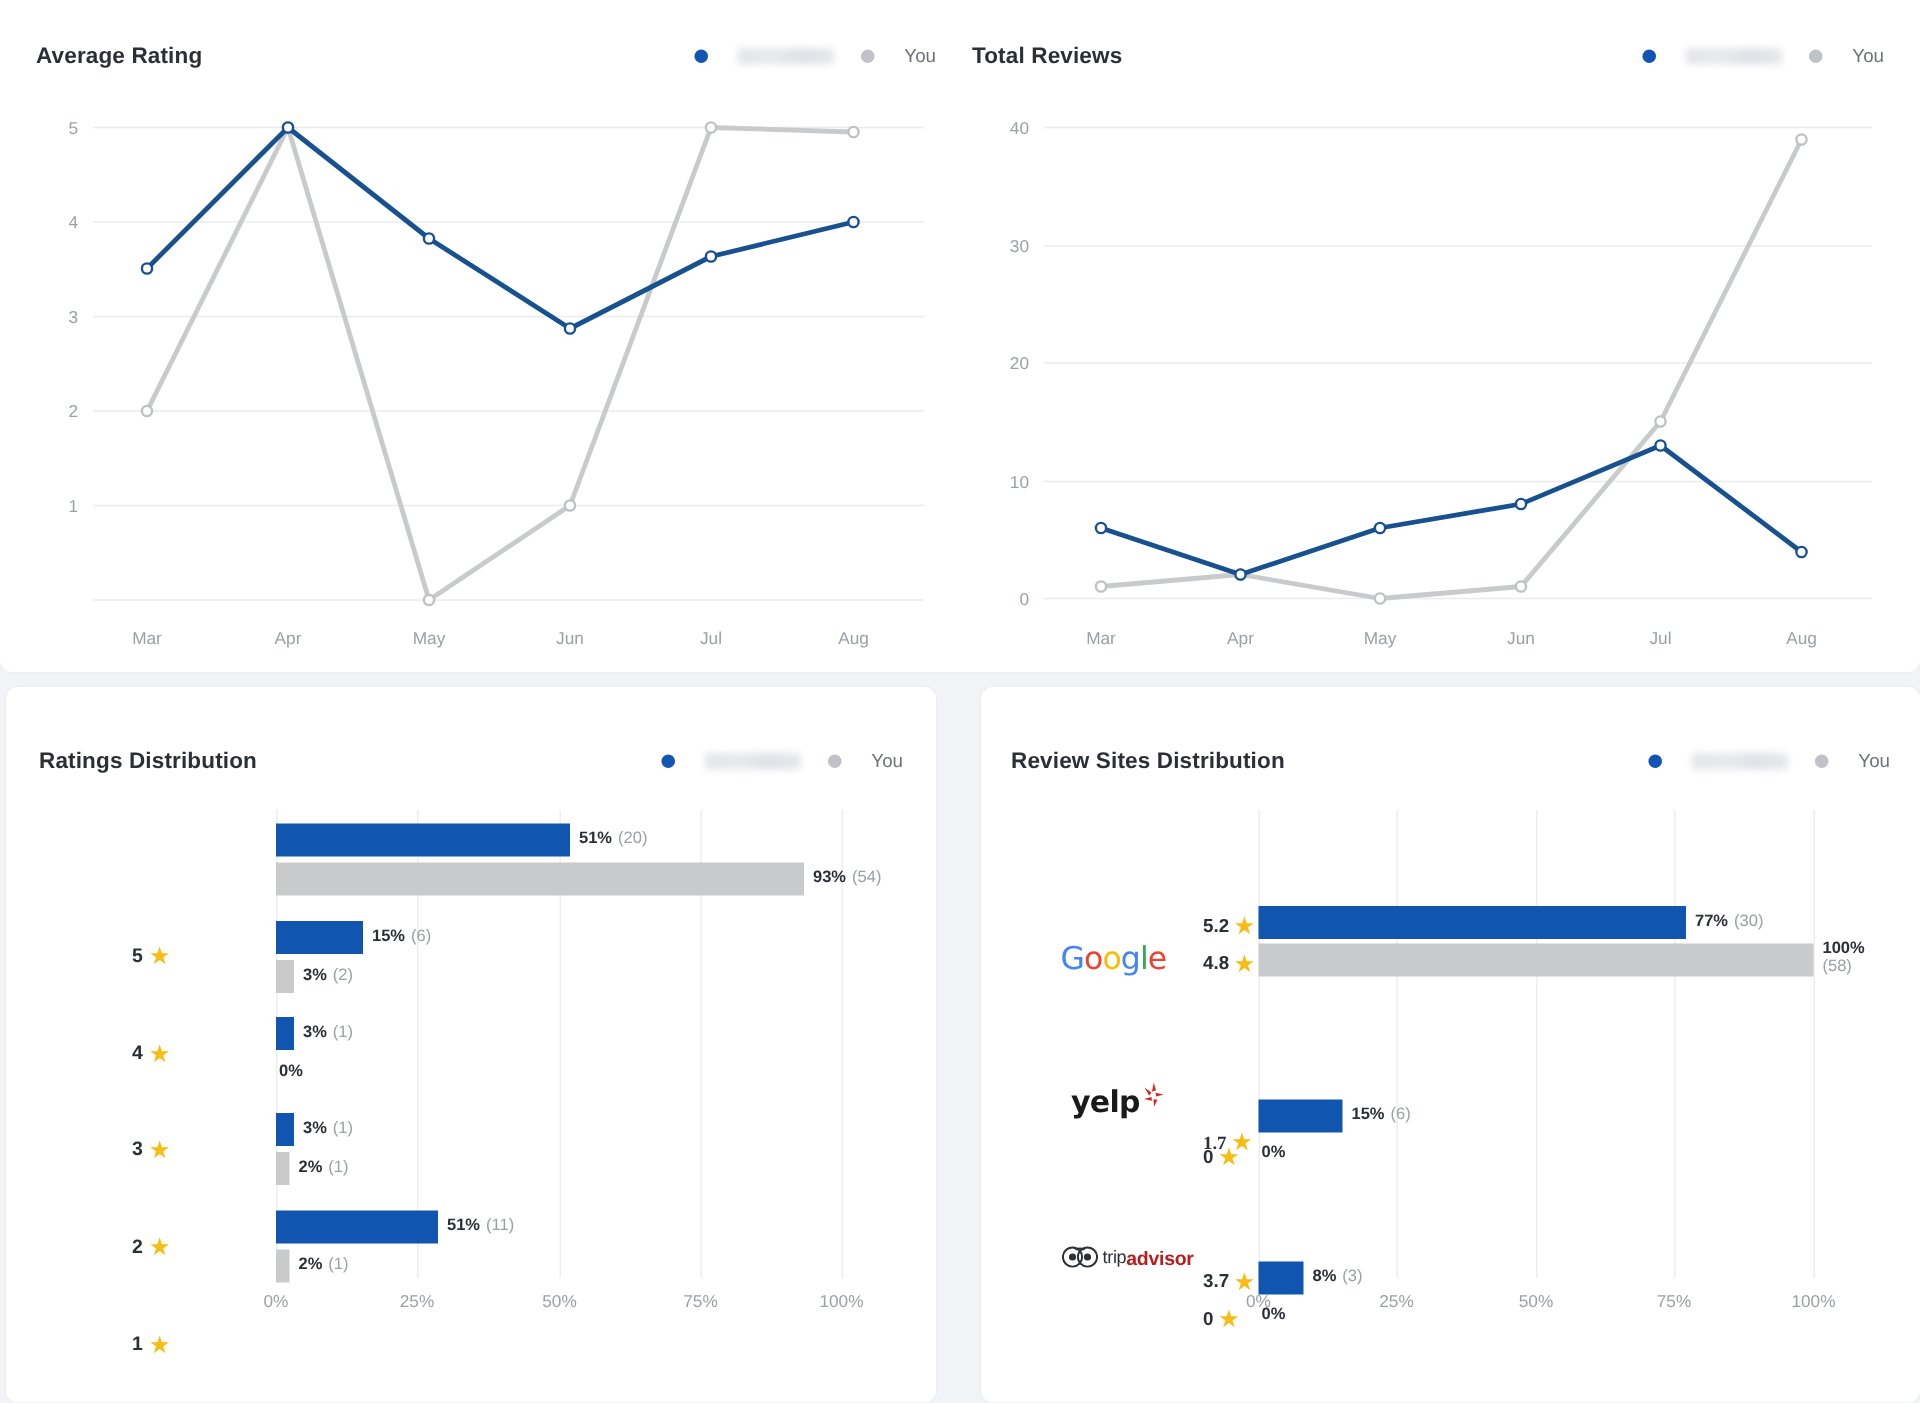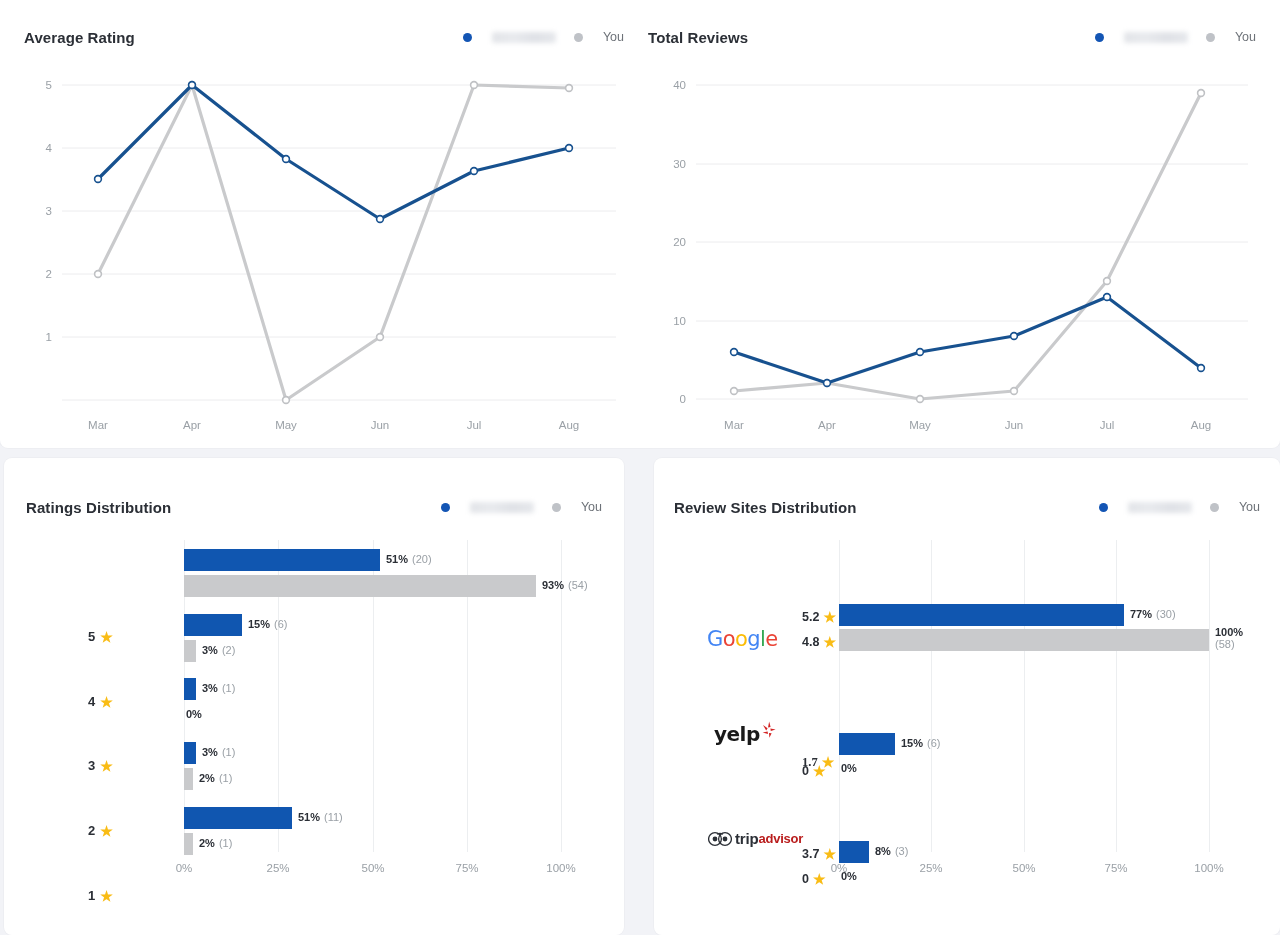--- a/index.html
+++ b/index.html
@@ -90,21 +90,21 @@
   .vgrid { position: absolute; width: 1px; background: #eceef0; }
 
   
   .site-logo { position: absolute; display: flex; align-items: center; }
   .g-wordmark { font-size: 21px; font-weight: normal; letter-spacing: -0.6px; font-family: "DejaVu Sans", sans-serif; }
   .g1 { color: #4285f4; } .g2 { color: #ea4335; } .g3 { color: #fbbc05; }
   .g4 { color: #4285f4; } .g5 { color: #34a853; } .g6 { color: #ea4335; }
   .yelp-mark { display: flex; align-items: flex-start; }
   .yelp-text { font-size: 20px; font-weight: bold; color: #1a1a1a; letter-spacing: -0.5px; font-family: "DejaVu Sans", sans-serif; }
   .ta-mark { display: flex; align-items: center; gap: 3px; }
-  .ta-text1 { font-size: 15px; font-weight: bold; color: #2b2f36; letter-spacing: -0.2px; }
+  .ta-text1 { font-size: 12px; font-weight: normal; color: #2b2f36; letter-spacing: -0.2px; }
   .ta-text2 { font-size: 13px; font-weight: bold; color: #b91c1c; letter-spacing: -0.2px; }
   .site-rating {
     position: absolute; font-size: 12.5px; font-weight: bold; color: #2b2f36;
     display: flex; align-items: center; gap: 4px; white-space: nowrap;
   }
 </style>
 </head>
 <body>
 
 <div class="page">

